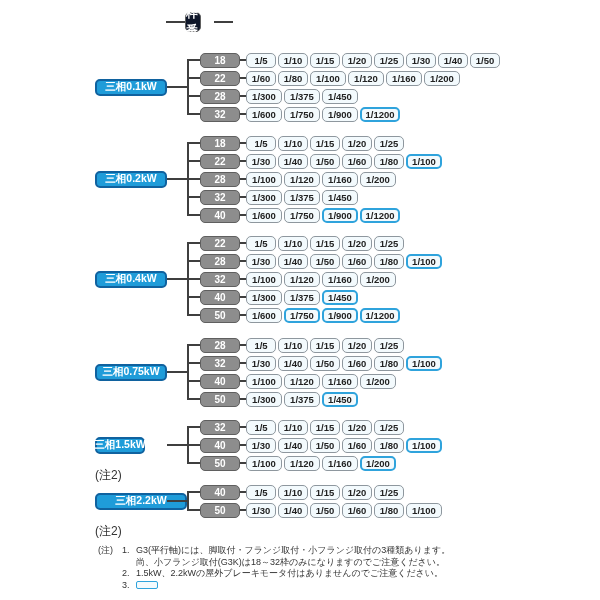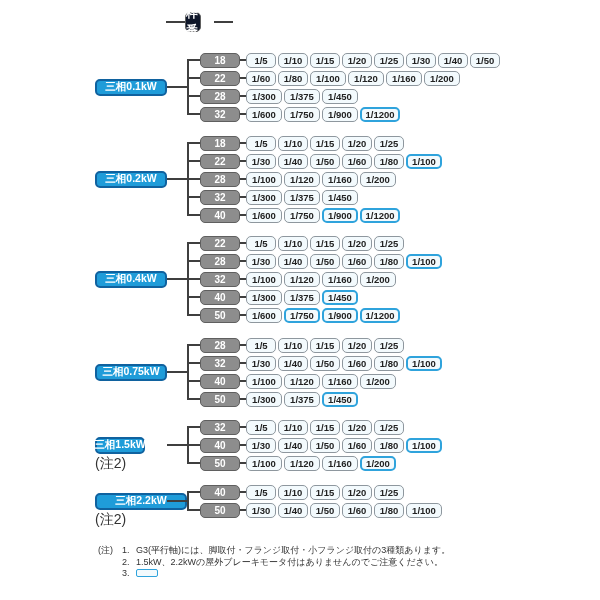--- a/index.html
+++ b/index.html
@@ -35,21 +35,21 @@
   }
 
   
   .group{position:absolute;left:0;width:600px;}
   .mlabel{
     position:absolute;box-sizing:border-box;
     background:#1f9cd9;border:2px solid #10629f;border-radius:5px;
     color:#fff;font-weight:bold;font-size:10.5px;
     display:flex;align-items:center;justify-content:center;white-space:nowrap;
   }
-  .gnote{position:absolute;font-size:14px;color:#333;white-space:nowrap;}
+  .gnote{position:absolute;font-size:12px;color:#333;white-space:nowrap;margin-top:12px;}
   .frame{
     position:absolute;box-sizing:border-box;
     background:#8d8d8d;border:1.5px solid #5f5f5f;border-radius:5px;
     color:#fff;font-weight:bold;font-size:10px;
     display:flex;align-items:center;justify-content:center;
   }
   .ratios{position:absolute;display:flex;gap:2px;}
   .ratio{
     box-sizing:border-box;height:15px;flex:0 0 auto;
     background:#f3fafd;border:1px solid #8e979e;border-radius:5px;
@@ -339,20 +339,25 @@
     </div>
 
   <div class="notes">
     <div class="nrow">
       <span class="npre">(注)</span>
       <span class="nnum">1.</span>
       <span class="ntext">G3(平行軸)には、脚取付・フランジ取付・小フランジ取付の3種類あります。</span>
     </div>
     <div class="nrow">
       <span class="npre"></span>
+      <span class="nnum"></span>
+      <span class="ntext">尚、小フランジ取付(G3K)は18～32枠のみになりますのでご注意ください。</span>
+    </div>
+    <div class="nrow">
+      <span class="npre"></span>
       <span class="nnum">2.</span>
       <span class="ntext">1.5kW、2.2kWの屋外ブレーキモータ付はありませんのでご注意ください。</span>
     </div>
     <div class="nrow">
       <span class="npre"></span>
       <span class="nnum">3.</span>
       <span class="ntext"><span class="sample-box"></span></span>
     </div>
   </div>
 

